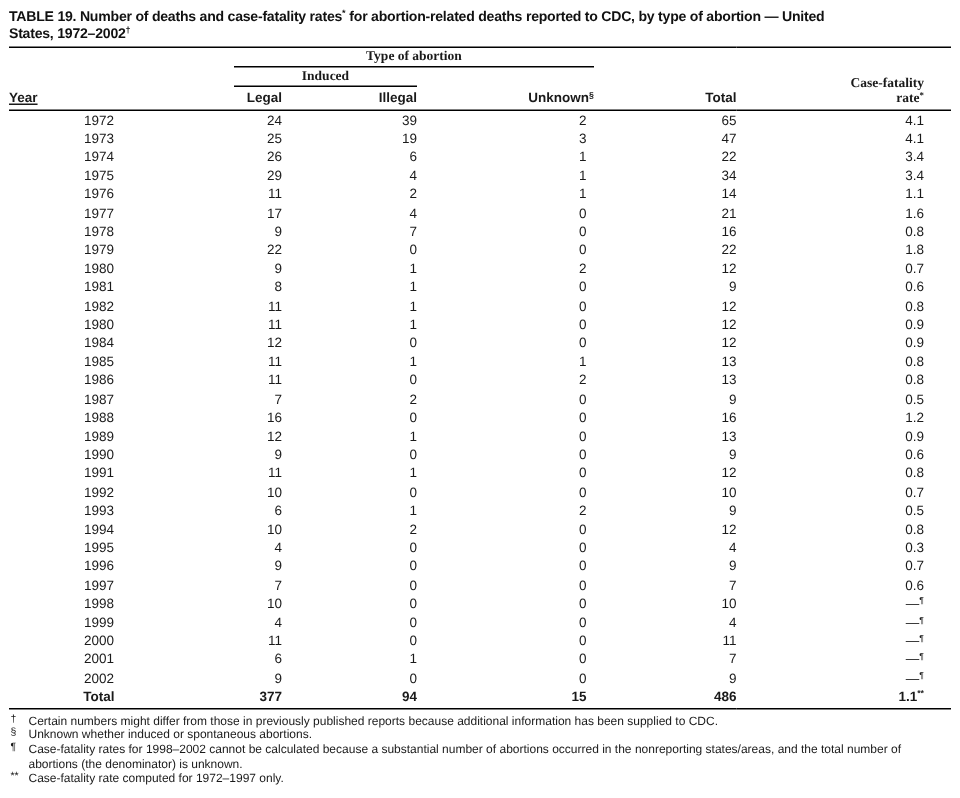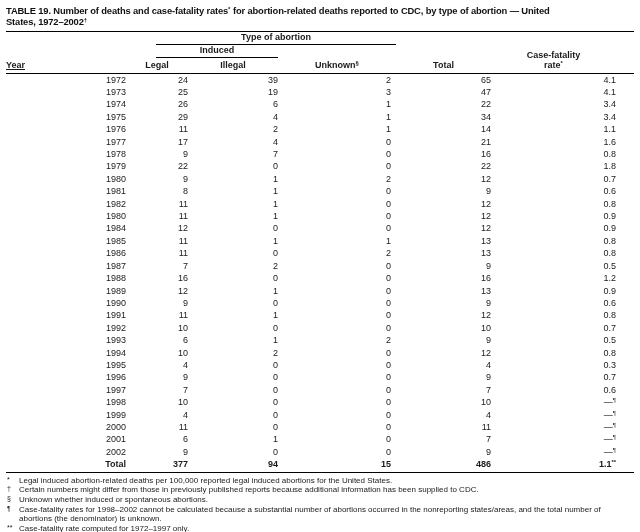--- a/index.html
+++ b/index.html
@@ -39,47 +39,47 @@
   col.c5 { width: 95px; }
   col.c6 { width: 143px; }
 
   th {
     font-weight: bold;
     font-size: 9px;
     padding: 0;
     vertical-align: bottom;
     line-height: 11px;
   }
-  .hrow-a th, .hrow-b th { height: 13px; }
+  .hrow-a th, .hrow-b th { height: 13px; font-family: Liberation Serif, serif; }
   .hrow-c th { height: 13px; border-bottom: 1.8px solid #000; padding-bottom: 2px; }
 
   .span-rule {
     border-bottom: 1px solid #000;
     margin-left: 30px;
     text-align: center;
     padding-bottom: 1px;
     line-height: 11px;
   }
   .th-year { text-align: left; text-decoration: underline; }
-  .th-num  { text-align: center; }
+  .th-num  { text-align: right; }
   .rate-head {
-    text-align: center;
+    text-align: right;
     padding-right: 18px;
     border-bottom: 1.8px solid #000;
     line-height: 10.5px;
     padding-bottom: 2px;
   }
 
   td {
     font-size: 9px;
     line-height: 12.4px;
     padding: 0;
     white-space: nowrap;
   }
-  .cell-year   { text-align: right; }
+  .cell-year   { text-align: center; }
   .cell-legal, .cell-illegal, .cell-unknown, .cell-total, .cell-rate { text-align: right; }
   .cell-unknown { padding-right: 5px; }
   .cell-rate    { padding-right: 18px; }
 
   tr.total-row td {
     font-weight: bold;
     border-bottom: 1.8px solid #000;
     padding-bottom: 1px;
   }
 
@@ -401,23 +401,20 @@
           <td class="cell-illegal">94</td>
           <td class="cell-unknown">15</td>
           <td class="cell-total">486</td>
           <td class="cell-rate">1.1<sup>**</sup></td>
         </tr>
       </tbody>
   </table>
 
   <div class="footnotes">
     <div class="fn">
-      <span class="fn-sym">*</span><span>Legal induced abortion-related deaths per 100,000 reported legal induced abortions for the United States.</span>
-    </div>
-    <div class="fn">
       <span class="fn-sym">†</span><span>Certain numbers might differ from those in previously published reports because additional information has been supplied to CDC.</span>
     </div>
     <div class="fn">
       <span class="fn-sym">§</span><span>Unknown whether induced or spontaneous abortions.</span>
     </div>
     <div class="fn">
       <span class="fn-sym">¶</span><span>Case-fatality rates for 1998–2002 cannot be calculated because a substantial number of abortions occurred in the nonreporting states/areas, and the total number of abortions (the denominator) is unknown.</span>
     </div>
     <div class="fn">
       <span class="fn-sym">**</span><span>Case-fatality rate computed for 1972–1997 only.</span>

